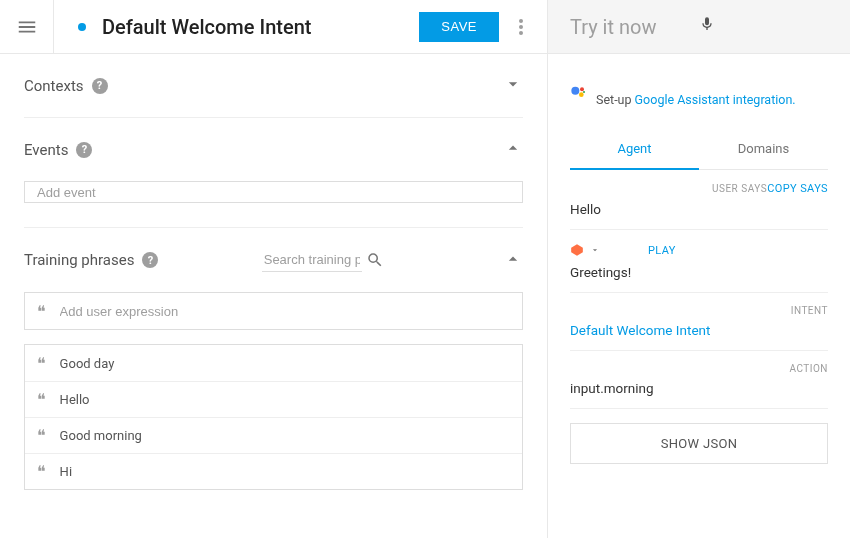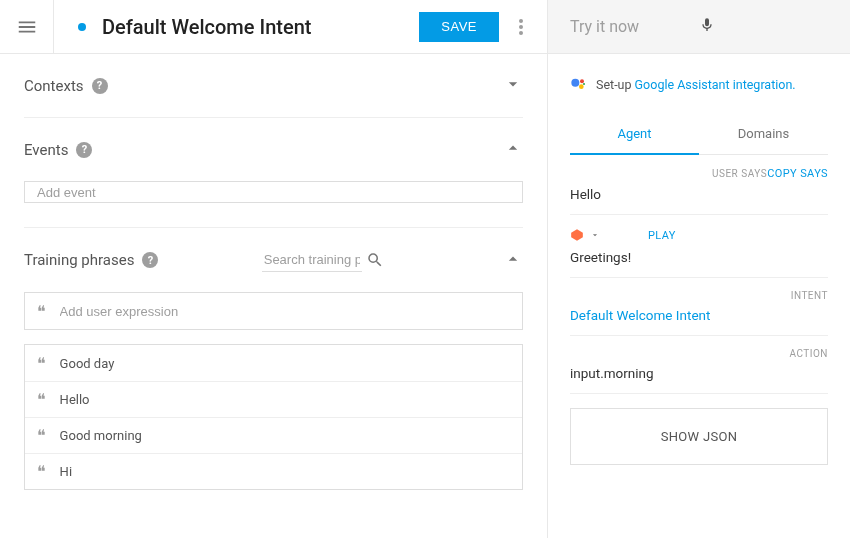--- a/index.html
+++ b/index.html
@@ -31,41 +31,41 @@
     .search-tp svg { width: 18px; height: 18px; fill: #757575; margin-left: 4px; }
     .phrase-box { border: 1px solid #ddd; margin-bottom: 14px; }
     .phrase-row { display: flex; align-items: center; height: 36px; padding: 0 12px; border-top: 1px solid #eee; }
     .phrase-box .phrase-row:first-child { border-top: none; }
     .quote { font-size: 16px; color: #9e9e9e; margin-right: 14px; font-family: Georgia, serif; }
     .phrase-text { font-size: 13px; color: #555; }
     .phrase-input { border: none; font-size: 13px; flex: 1; color: #333; }
     .phrase-input::placeholder { color: #9e9e9e; }
     .side { width: 302px; background: #fff; display: flex; flex-direction: column; }
     .side-hdr { height: 54px; border-bottom: 1px solid #e8e8e8; background: #f5f5f5; display: flex; align-items: center; padding: 0 22px; }
-    .side-hdr span { color: #9e9e9e; font-size: 16px; flex: 1; }
+    .side-hdr span { color: #9e9e9e; font-size: 20px; flex: 1; }
     .mic svg { width: 16px; height: 20px; fill: #555; }
     .side-body { padding: 0 22px; overflow-y: auto; flex: 1; }
     .setup-row { display: flex; align-items: center; padding: 22px 0; }
     .assist-icon { width: 16px; height: 16px; margin-right: 10px; position: relative; }
-    .setup-text { font-size: 12.5px; color: #555; }
+    .setup-text { font-size: 12.5px; color: #555; margin-top: 16px; }
     .setup-link { color: #039be5; }
     .tabs { display: flex; border-bottom: 1px solid #e8e8e8; }
     .tab { flex: 1; text-align: center; padding: 12px 0; font-size: 13px; color: #757575; cursor: pointer; }
     .tab.active { color: #039be5; border-bottom: 2px solid #039be5; margin-bottom: -1px; }
     .field-block { border-bottom: 1px solid #eee; padding: 12px 0; }
     .field-label-row { display: flex; align-items: center; }
     .field-label { font-size: 10px; letter-spacing: 0.5px; color: #9e9e9e; flex: 1; text-align: right; }
     .field-action { font-size: 11px; letter-spacing: 0.4px; color: #039be5; cursor: pointer; }
     .field-val { font-size: 13.5px; color: #333; margin-top: 6px; }
     .field-link { color: #039be5; }
     .resp-row { display: flex; align-items: center; }
     .resp-icon { width: 14px; height: 14px; margin-right: 6px; }
     .resp-label { font-size: 11px; color: #9e9e9e; letter-spacing: 0.4px; flex: 1; }
     .caret-down svg { width: 10px; height: 10px; fill: #757575; margin-right: 48px; }
-    .show-json { border: 1px solid #e0e0e0; text-align: center; padding: 20px 0; font-size: 13px; color: #555; letter-spacing: 0.3px; margin: 14px 0; cursor: pointer; }
+    .show-json { border: 1px solid #e0e0e0; text-align: center; padding: 12px 0; font-size: 13px; color: #555; letter-spacing: 0.3px; margin: 14px 0; cursor: pointer; }
   </style>
 </head>
 <body>
 
 <div class="app">
   <div class="main">
     <div class="header">
       <div class="hamburger">
         <svg viewBox="0 0 24 24">
             <path d="M3 6h18v2H3V6zm0 5h18v2H3v-2zm0 5h18v2H3v-2z"></path>

